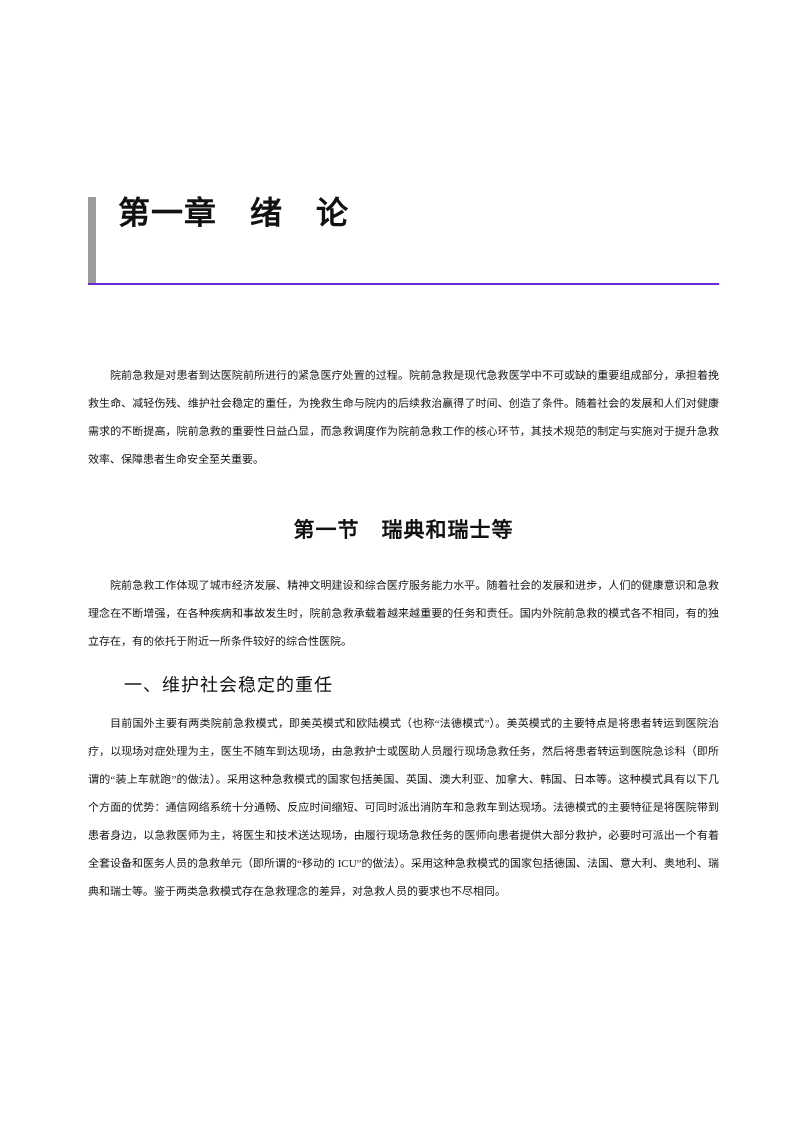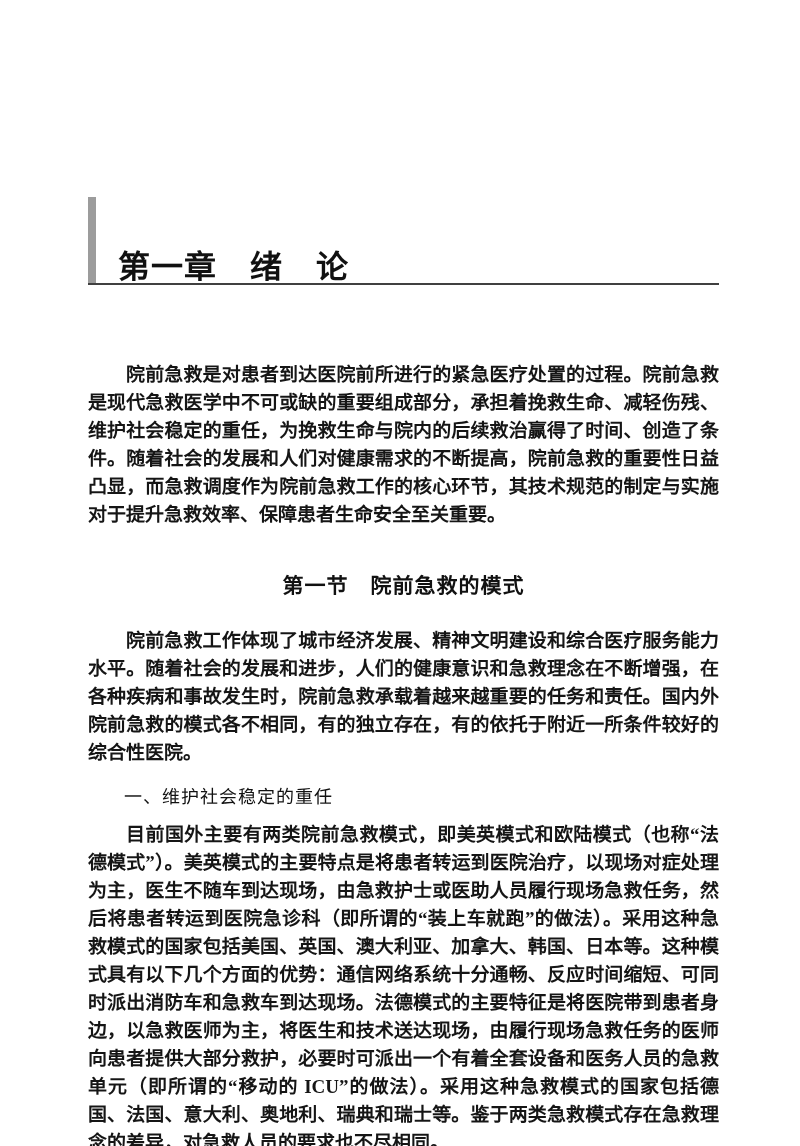--- a/index.html
+++ b/index.html
@@ -18,22 +18,22 @@
     width: 800px;
     height: 1146px;
     padding: 0 81px 0 88px;
     background: #ffffff;
   }
   
   .chapter-header {
     margin-top: 197px;
     height: 86px;
     display: flex;
-    align-items: flex-end;
-    border-bottom: 2px solid #404040;
+    align-items: flex-start;
+    border-bottom: 2px solid #6d28d9;
   }
   .chapter-bar {
     width: 8px;
     height: 86px;
     background: #9c9c9c;
     flex: 0 0 auto;
   }
   .chapter-title {
     margin: 0 0 0 22px;
     font-family: "Liberation Serif", "DejaVu Serif", serif;
@@ -41,27 +41,26 @@
     font-weight: bold;
     line-height: 1;
     letter-spacing: 1px;
     white-space: pre;
     color: #111111;
   }
   
   .body-text {
     margin: 0;
     font-family: "Liberation Serif", "DejaVu Serif", serif;
-    font-size: 19px;
+    font-size: 11px;
     line-height: 28px;
     text-align: justify;
     text-justify: inter-ideograph;
     text-indent: 2em;
     color: #151515;
-    font-weight: bold;
   }
   .intro-paragraph { margin-top: 76px; }
   
   .section-title {
     margin: 42px 0 0 0;
     font-family: "Liberation Sans", "DejaVu Sans", sans-serif;
     font-size: 21px;
     font-weight: bold;
     line-height: 30px;
     text-align: center;
@@ -88,21 +87,21 @@
 
 <div class="page">
 
   <header class="chapter-header">
     <div class="chapter-bar"></div>
     <h1 class="chapter-title">第一章　绪　论</h1>
   </header>
 
   <p class="body-text intro-paragraph">院前急救是对患者到达医院前所进行的紧急医疗处置的过程。院前急救是现代急救医学中不可或缺的重要组成部分，承担着挽救生命、减轻伤残、维护社会稳定的重任，为挽救生命与院内的后续救治赢得了时间、创造了条件。随着社会的发展和人们对健康需求的不断提高，院前急救的重要性日益凸显，而急救调度作为院前急救工作的核心环节，其技术规范的制定与实施对于提升急救效率、保障患者生命安全至关重要。</p>
 
-  <h2 class="section-title">第一节　院前急救的模式</h2>
+  <h2 class="section-title">第一节　瑞典和瑞士等</h2>
 
   <p class="body-text section-paragraph">院前急救工作体现了城市经济发展、精神文明建设和综合医疗服务能力水平。随着社会的发展和进步，人们的健康意识和急救理念在不断增强，在各种疾病和事故发生时，院前急救承载着越来越重要的任务和责任。国内外院前急救的模式各不相同，有的独立存在，有的依托于附近一所条件较好的综合性医院。</p>
 
   <h3 class="subsection-heading">一、维护社会稳定的重任</h3>
 
   <p class="body-text subsection-paragraph">目前国外主要有两类院前急救模式，即美英模式和欧陆模式（也称“法德模式”）。美英模式的主要特点是将患者转运到医院治疗，以现场对症处理为主，医生不随车到达现场，由急救护士或医助人员履行现场急救任务，然后将患者转运到医院急诊科（即所谓的“装上车就跑”的做法）。采用这种急救模式的国家包括美国、英国、澳大利亚、加拿大、韩国、日本等。这种模式具有以下几个方面的优势：通信网络系统十分通畅、反应时间缩短、可同时派出消防车和急救车到达现场。法德模式的主要特征是将医院带到患者身边，以急救医师为主，将医生和技术送达现场，由履行现场急救任务的医师向患者提供大部分救护，必要时可派出一个有着全套设备和医务人员的急救单元（即所谓的“移动的 ICU”的做法）。采用这种急救模式的国家包括德国、法国、意大利、奥地利、瑞典和瑞士等。鉴于两类急救模式存在急救理念的差异，对急救人员的要求也不尽相同。</p>
 
 </div>
 
 </body></html>

